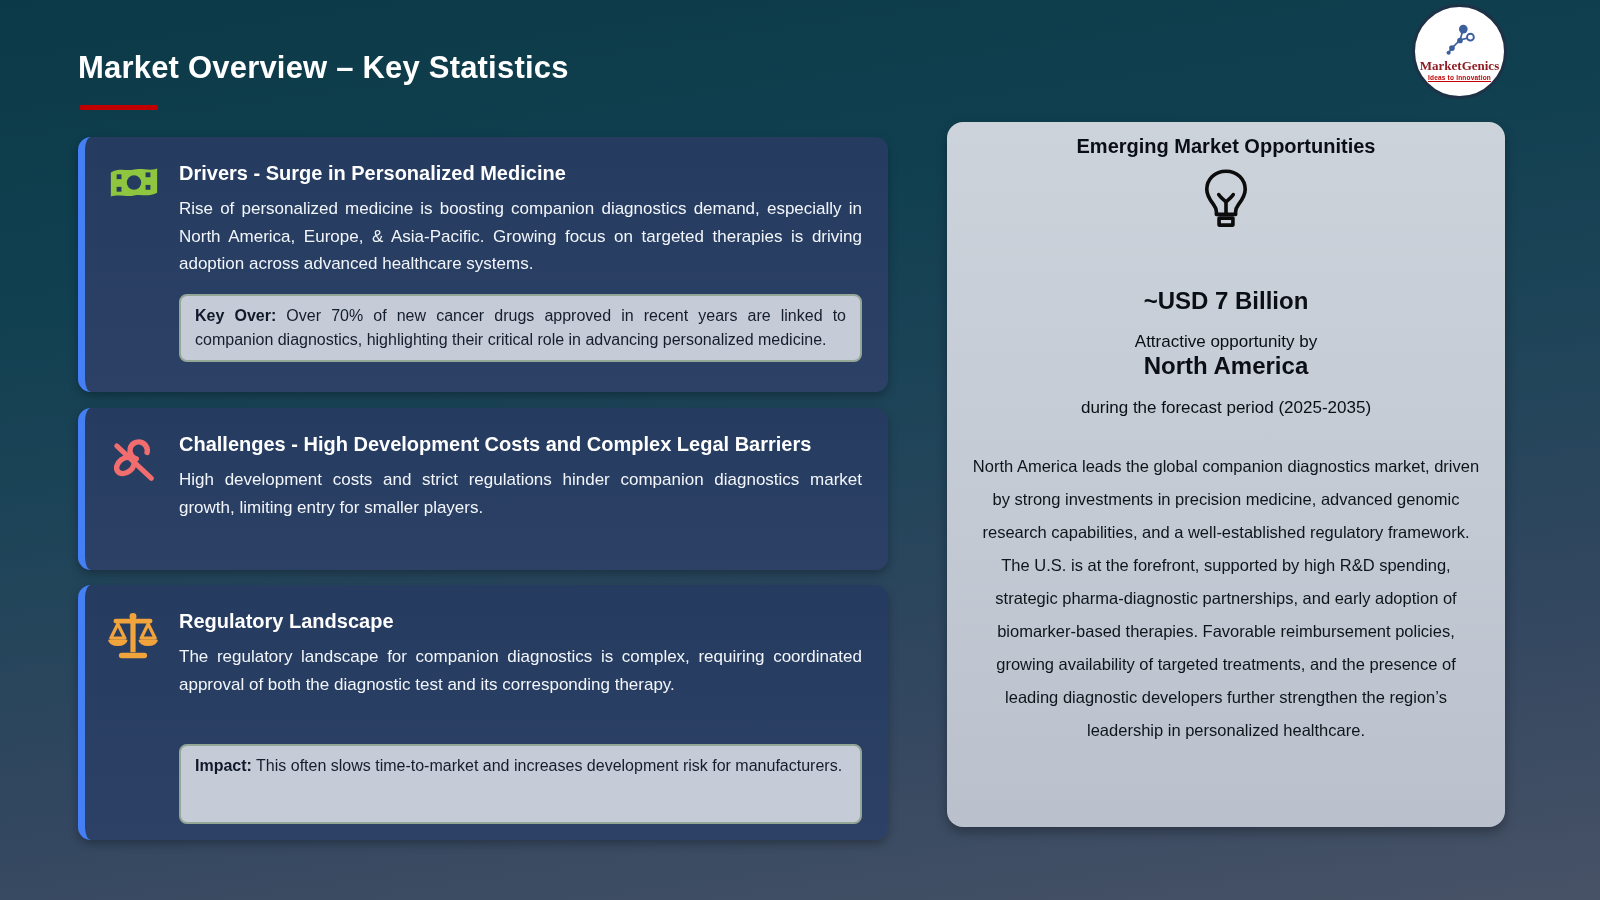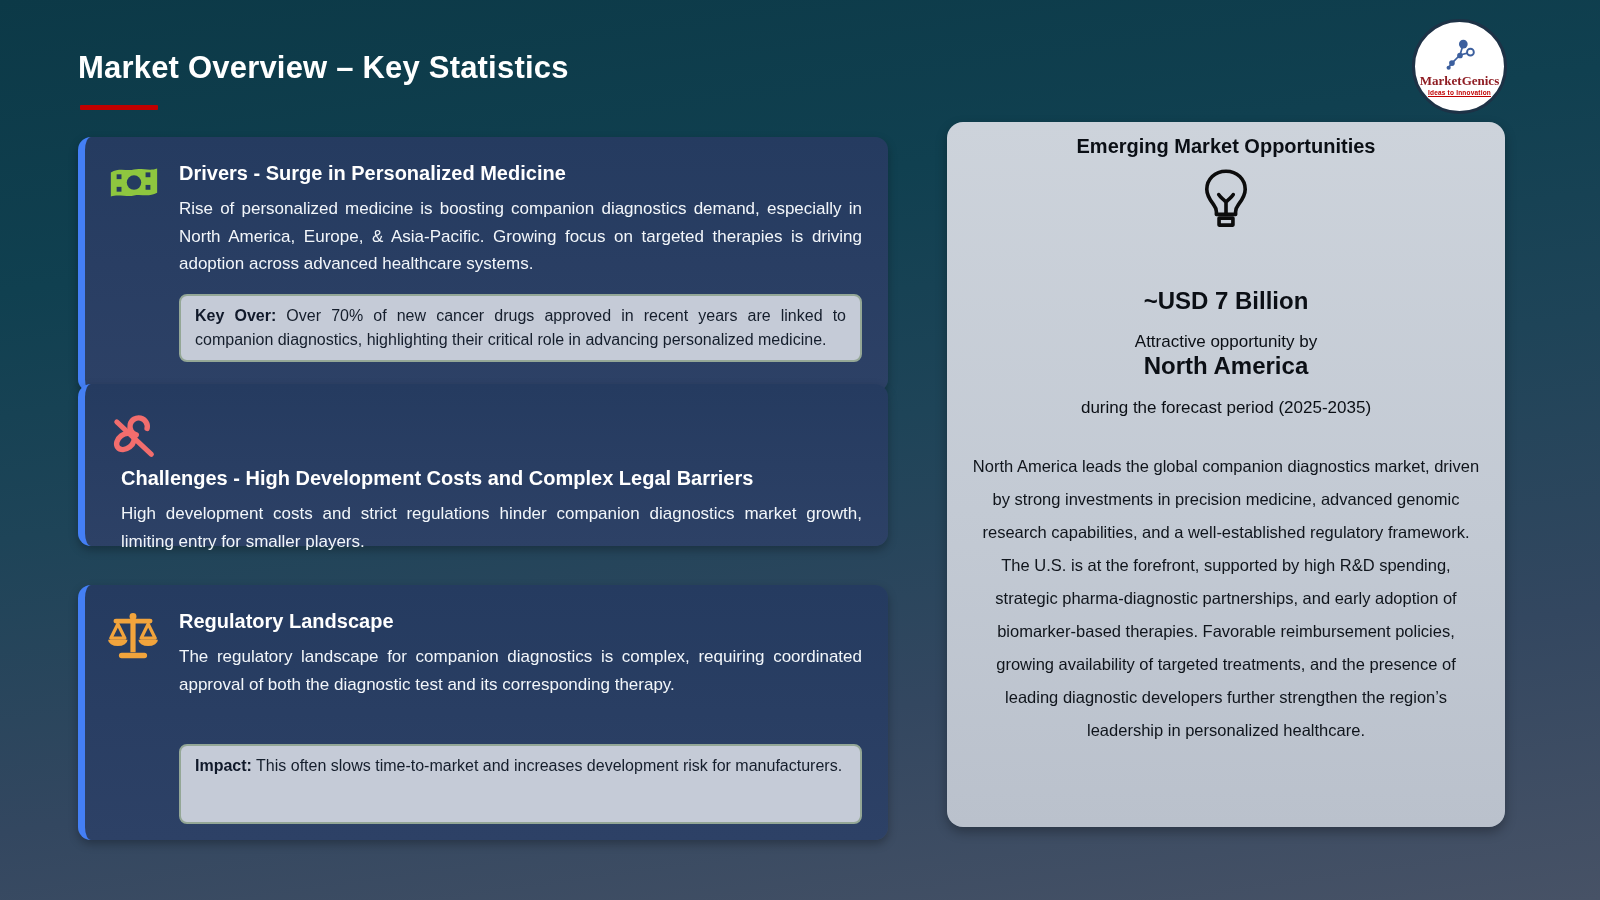--- a/index.html
+++ b/index.html
@@ -13,40 +13,40 @@
   
   .slide-title{
     position:absolute; left:78px; top:50px;
     color:#ffffff; font-size:31px; font-weight:bold; letter-spacing:.2px;
   }
   .title-rule{
     position:absolute; left:80px; top:105px; width:78px; height:5px;
     background:#c00000; border-radius:1px;
   }
   .logo{
-    position:absolute; left:1412px; top:19px; width:95px; height:95px;
+    position:absolute; left:1412px; top:4px; width:95px; height:95px;
     background:#ffffff; border-radius:50%; border:3px solid #1d3246;
     display:flex; flex-direction:column; align-items:center; justify-content:center;
     text-align:center;
   }
   .logo svg{ display:block; margin-bottom:1px; }
   .logo-name{ font-family:"Liberation Serif", serif; font-weight:bold; font-size:13px; color:#8f1d23; line-height:1; }
   .logo-tag{ font-size:6.5px; font-weight:bold; color:#c00000; text-decoration:underline; letter-spacing:.2px; margin-top:2px; }
 
   
   .card{
     position:absolute; left:78px; width:810px;
     background:linear-gradient(180deg,#253b60 0%, #2d4166 100%);
     border-left:7px solid #447ff5;
     border-radius:13px;
     box-shadow:0 4px 10px rgba(0,0,0,.28);
     display:flex; padding:24px 26px 12px 22px;
   }
   .card-1{ top:137px; height:255px; }
-  .card-2{ top:384px; height:162px;flex-direction:column; }
+  .card-2{ top:408px; height:162px; }
   .card-3{ top:585px; height:255px; }
   .icon-col{ width:58px; flex:0 0 58px; padding-top:2px; }
   .card-content{ flex:1; margin-left:14px; }
   .card-title{ color:#ffffff; font-size:20px; font-weight:bold; line-height:1.2; }
   .card-body{
     margin-top:10px; color:#f2f6fa; font-size:17px; line-height:1.62;
     text-align:justify;
   }
   .fact-box{
     background:#c5cbd7; border:2px solid #94a796; border-radius:8px;

